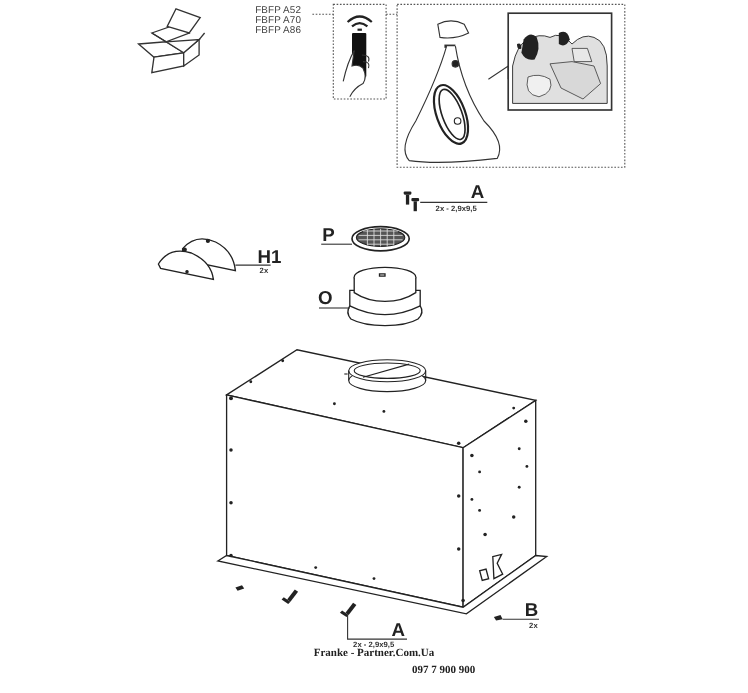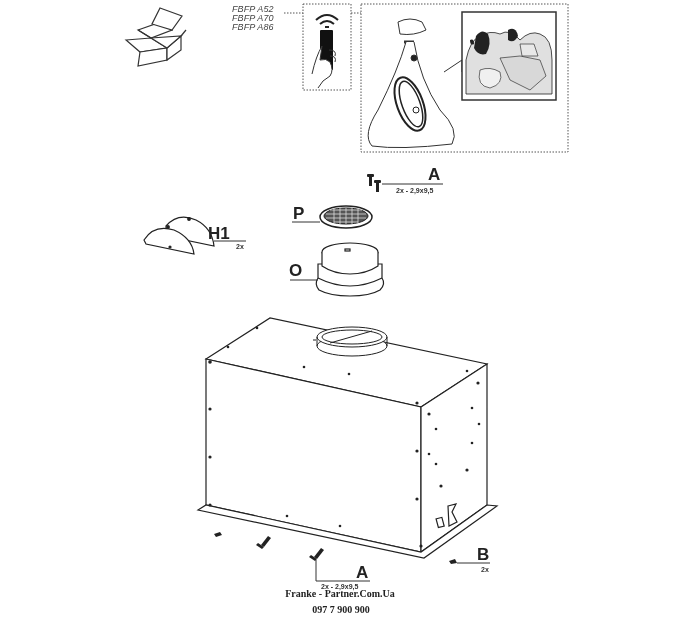--- a/index.html
+++ b/index.html
@@ -1,19 +1,19 @@
 <!DOCTYPE html>
 <html><head>
 <meta charset="utf-8">
 <style>
   html, body { margin: 0; padding: 0; background: #ffffff; }
   body { width: 680px; height: 630px; position: relative; overflow: hidden; font-family: "Liberation Sans", sans-serif; }
   .abs { position: absolute; }
   svg { position: absolute; left: 0; top: 0; }
-  .model { font-size: 9px; color: #444; line-height: 9px; letter-spacing: 0.1px; font-style: italic; }
+  .model { font-size: 9px; color: #444; line-height: 9px; letter-spacing: 0.1px; }
   .letter { font-weight: bold; color: #222; font-size: 17px; }
   .qty { font-size: 7px; font-weight: bold; color: #333; }
   .watermark { font-family: Liberation Serif, serif; font-size: 10px; font-weight: bold; color: #222; text-align: center; }
 </style>
 </head>
 <body>
 
 <svg width="680" height="630" viewBox="0 0 680 630">
 
   <g stroke="#333" stroke-width="1.2" fill="#fff">
@@ -165,25 +165,25 @@
   <div>FBFP A52</div>
   <div>FBFP A70</div>
   <div>FBFP A86</div>
 </div>
 
 <div class="abs letter" style="left:428px; top:165px;">A</div>
 <div class="abs qty" style="left:396px; top:187px;">2x - 2,9x9,5</div>
 
 <div class="abs letter" style="left:293px; top:204px;">P</div>
 
-<div class="abs letter" style="left:208px; top:224px;">H1</div>
+<div class="abs letter" style="left:234px; top:224px;">H1</div>
 <div class="abs qty" style="left:236px; top:243px;">2x</div>
 
 <div class="abs letter" style="left:289px; top:261px;">O</div>
 
 <div class="abs letter" style="left:356px; top:563px;">A</div>
 <div class="abs qty" style="left:321px; top:583px;">2x - 2,9x9,5</div>
 
 <div class="abs letter" style="left:477px; top:545px;">B</div>
 <div class="abs qty" style="left:481px; top:566px;">2x</div>
 
 <div class="abs watermark" style="left:260px; top:588px; width:160px;">Franke - Partner.Com.Ua</div>
-<div class="abs watermark" style="left:261px; top:604px; width:160px;">097 7 900 900</div>
+<div class="abs watermark" style="left:272px; top:604px; width:160px;text-align:right;">097 7 900 900</div>
 
 </body></html>

